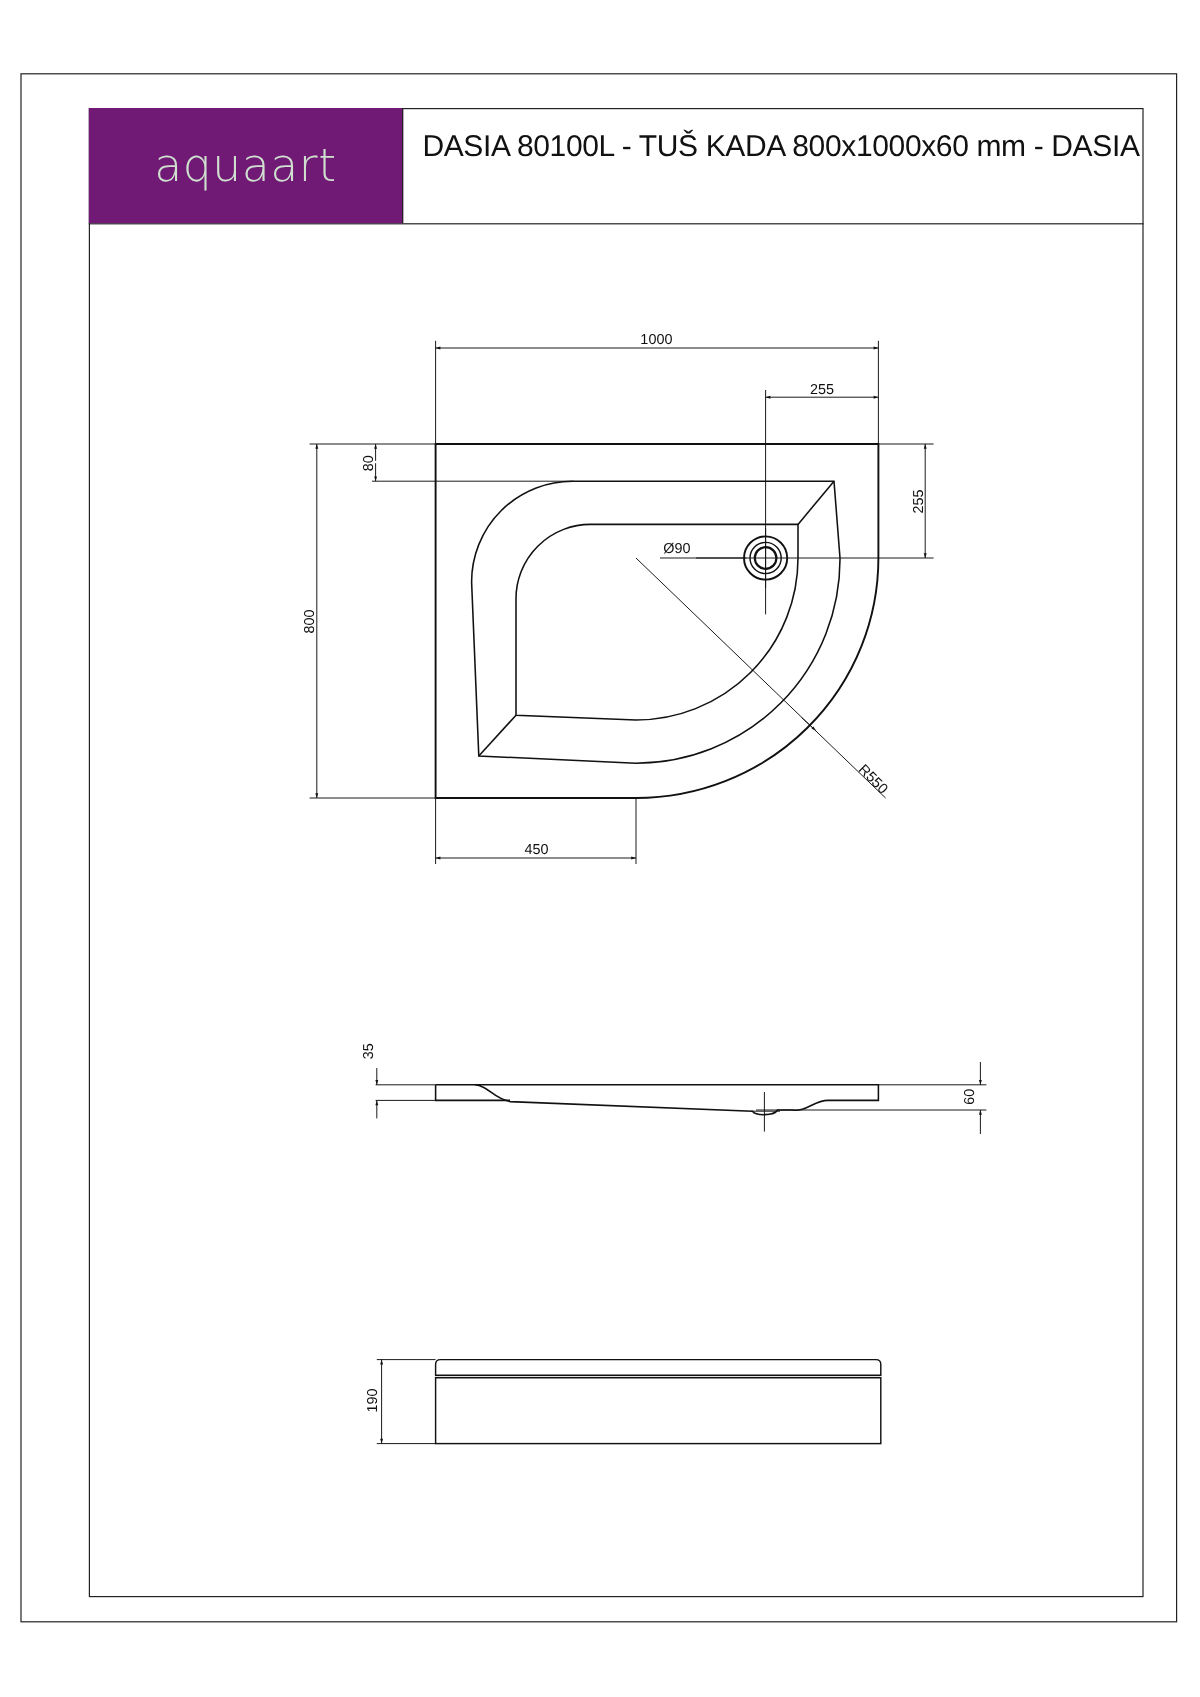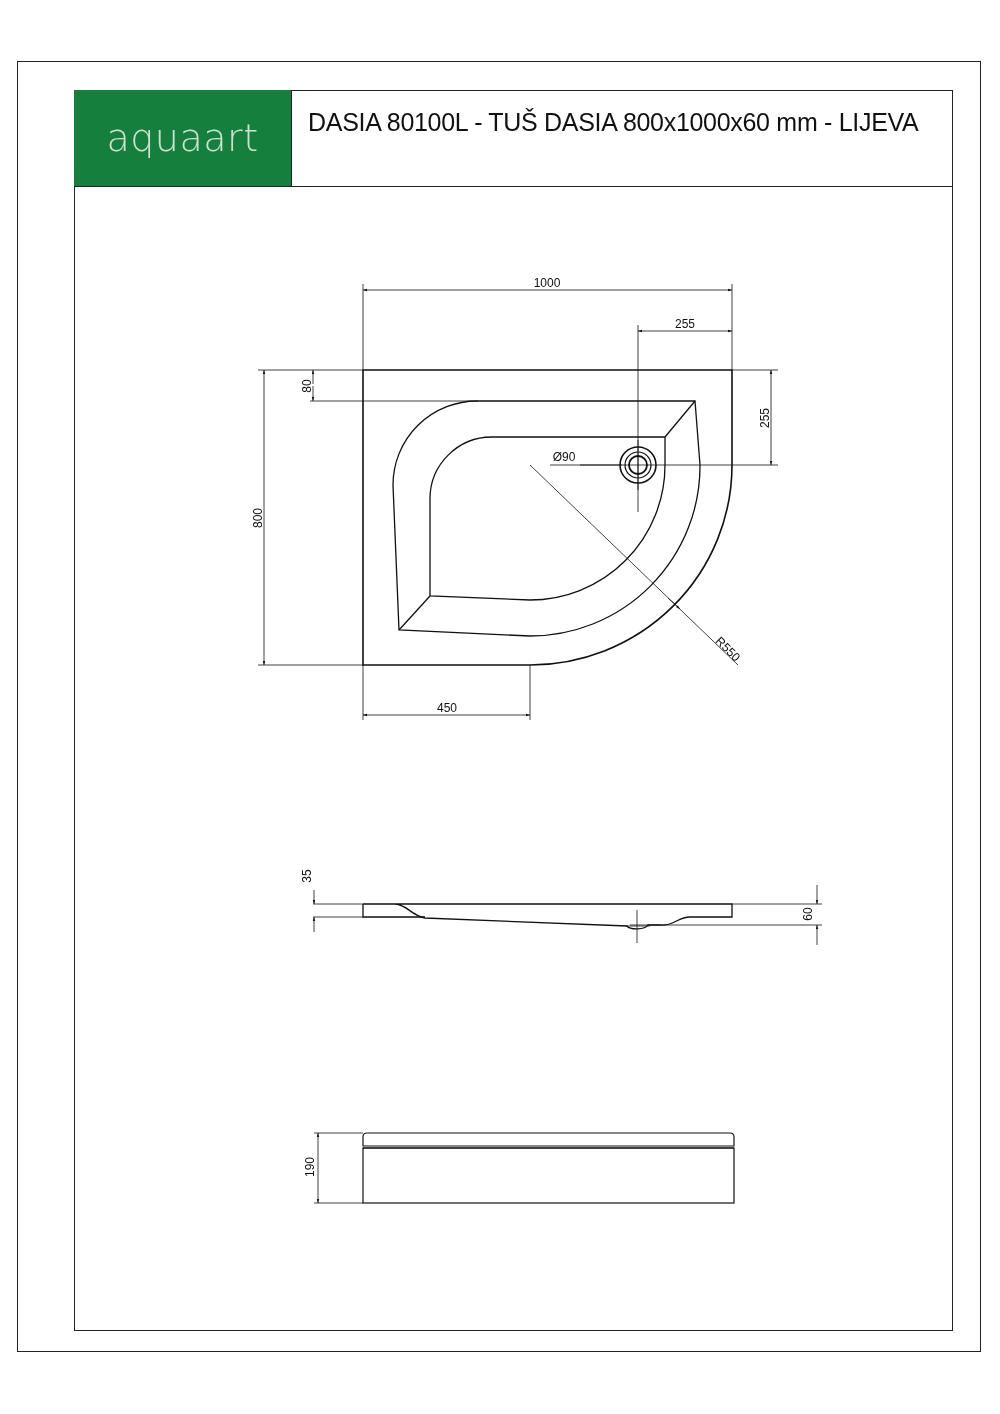--- a/index.html
+++ b/index.html
@@ -4,41 +4,41 @@
 <style>
   html, body { margin: 0; padding: 0; background: #ffffff; }
   body { width: 1000px; height: 1414px; position: relative; overflow: hidden;
          font-family: "Liberation Sans", sans-serif; }
   .outer-frame { position: absolute; left: 17px; top: 61px; width: 964px; height: 1291px;
                  border: 1.5px solid #222; box-sizing: border-box; }
   .inner-frame { position: absolute; left: 74px; top: 90px; width: 879px; height: 1241px;
                  border: 1.5px solid #222; box-sizing: border-box; }
   .header { position: absolute; left: 74px; top: 90px; width: 879px; height: 97px;
             border-bottom: 1.5px solid #222; box-sizing: border-box; display: flex; }
-  .logo-box { width: 218px; height: 100%; background: #15803d; display: flex;
+  .logo-box { width: 262px; height: 100%; background: #701a75; display: flex;
               align-items: center; justify-content: center; border-right: 1.5px solid #222; box-sizing: border-box; }
   .logo-text { color: #cfe0cf; font-size: 38px; letter-spacing: 0.5px; font-weight: 300;
                font-family: "DejaVu Sans", sans-serif; }
   .title-box { flex: 1; padding: 18px 0 0 16px; }
   .title-text { font-size: 25px; line-height: 29px; color: #111; letter-spacing: -0.3px; }
   svg.drawing { position: absolute; left: 0; top: 0; }
   .dim-text { font-family: "Liberation Sans", sans-serif; font-size: 12px; fill: #111; }
 </style>
 </head>
 <body>
 
 <div class="outer-frame"></div>
 <div class="inner-frame"></div>
 
 <div class="header">
   <div class="logo-box">
     <span class="logo-text">aquaart</span>
   </div>
   <div class="title-box">
-    <div class="title-text">DASIA 80100L - TUŠ DASIA 800x1000x60 mm - LIJEVA</div>
+    <div class="title-text">DASIA 80100L - TUŠ KADA 800x1000x60 mm - DASIA</div>
   </div>
 </div>
 
 <svg class="drawing" width="1000" height="1414" viewBox="0 0 1000 1414">
   <defs>
     <marker id="arr" viewBox="0 0 10 10" refX="10" refY="5" markerWidth="8" markerHeight="5" orient="auto-start-reverse">
       <path d="M0,2 L10,5 L0,8 z" fill="#111"></path>
     </marker>
   </defs>
 

